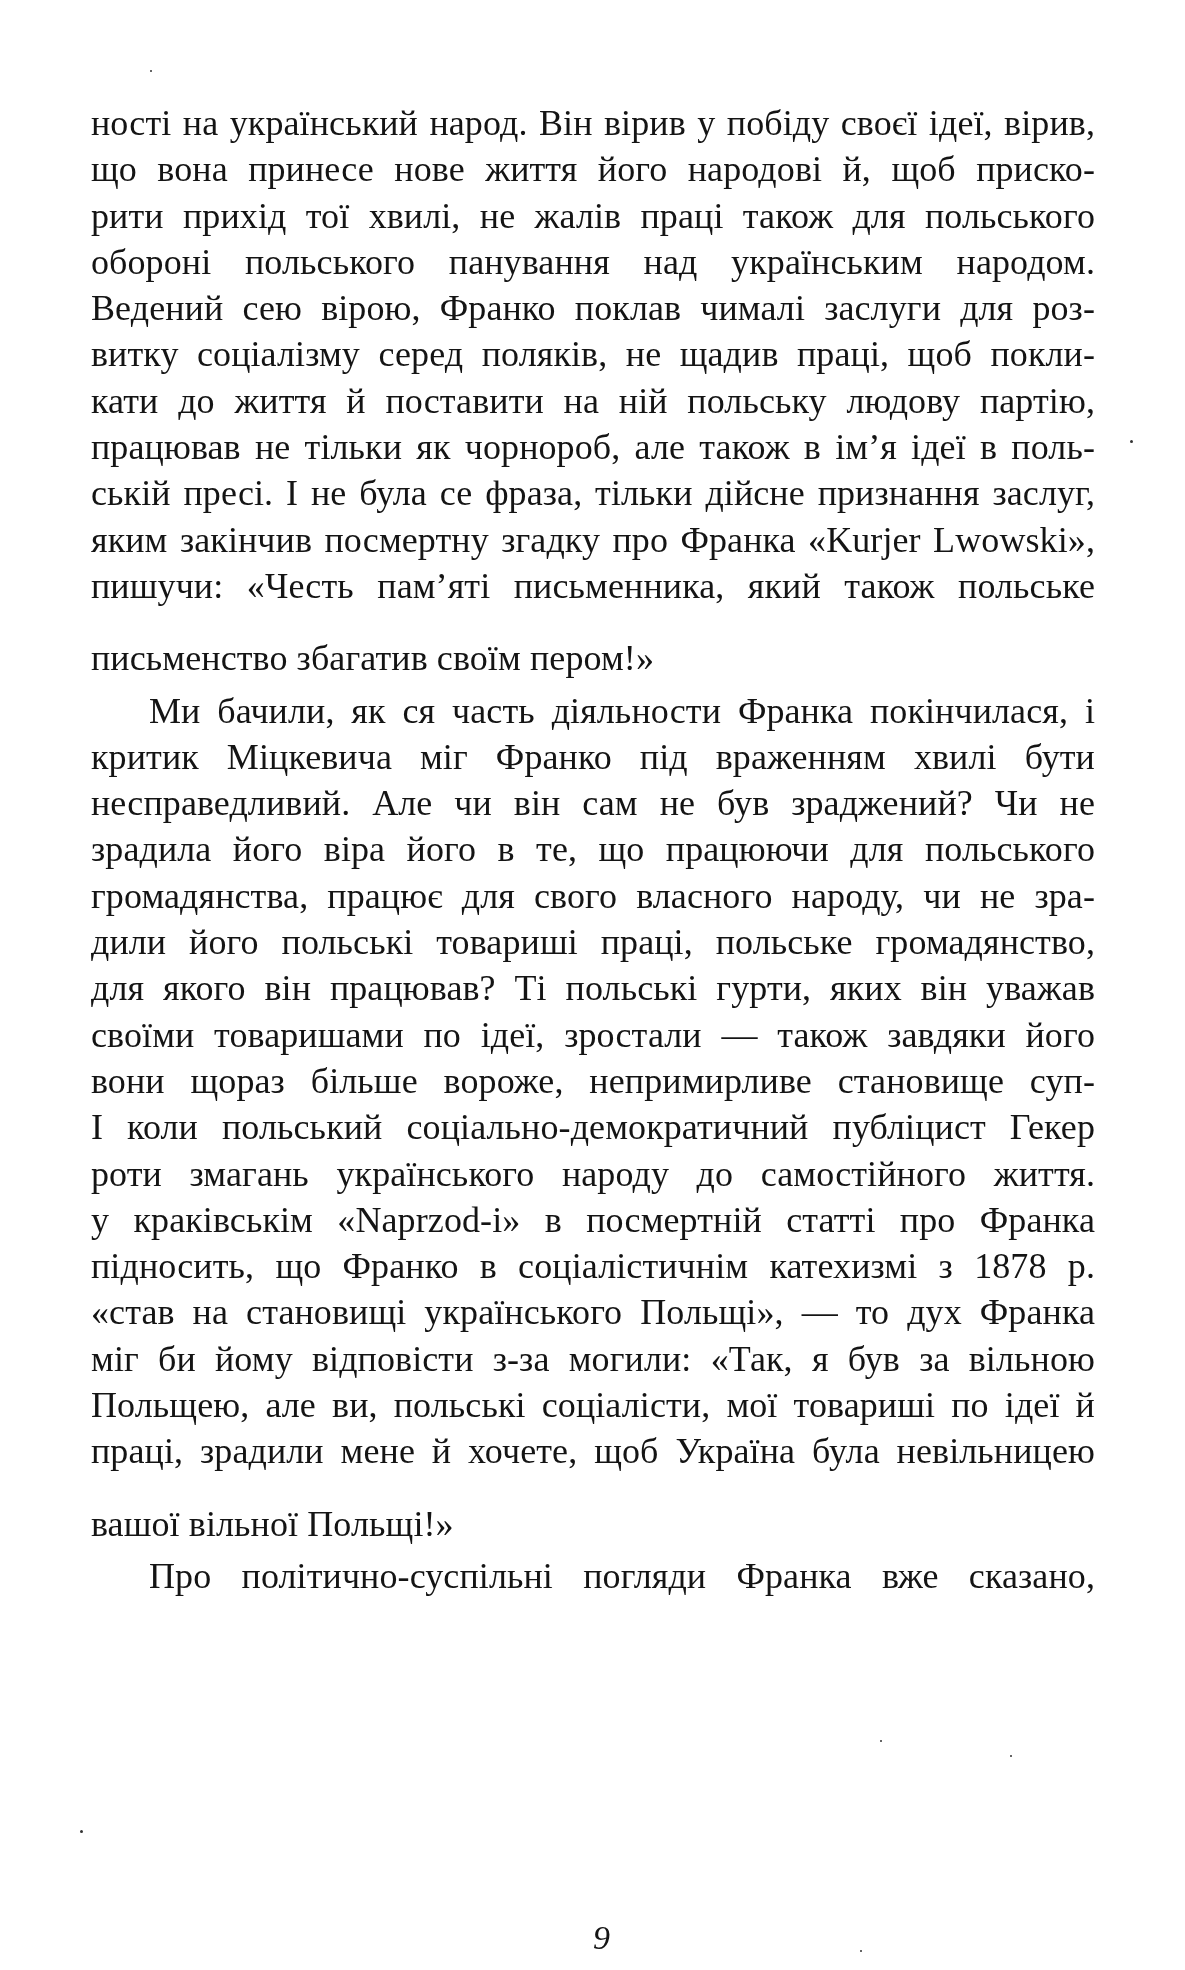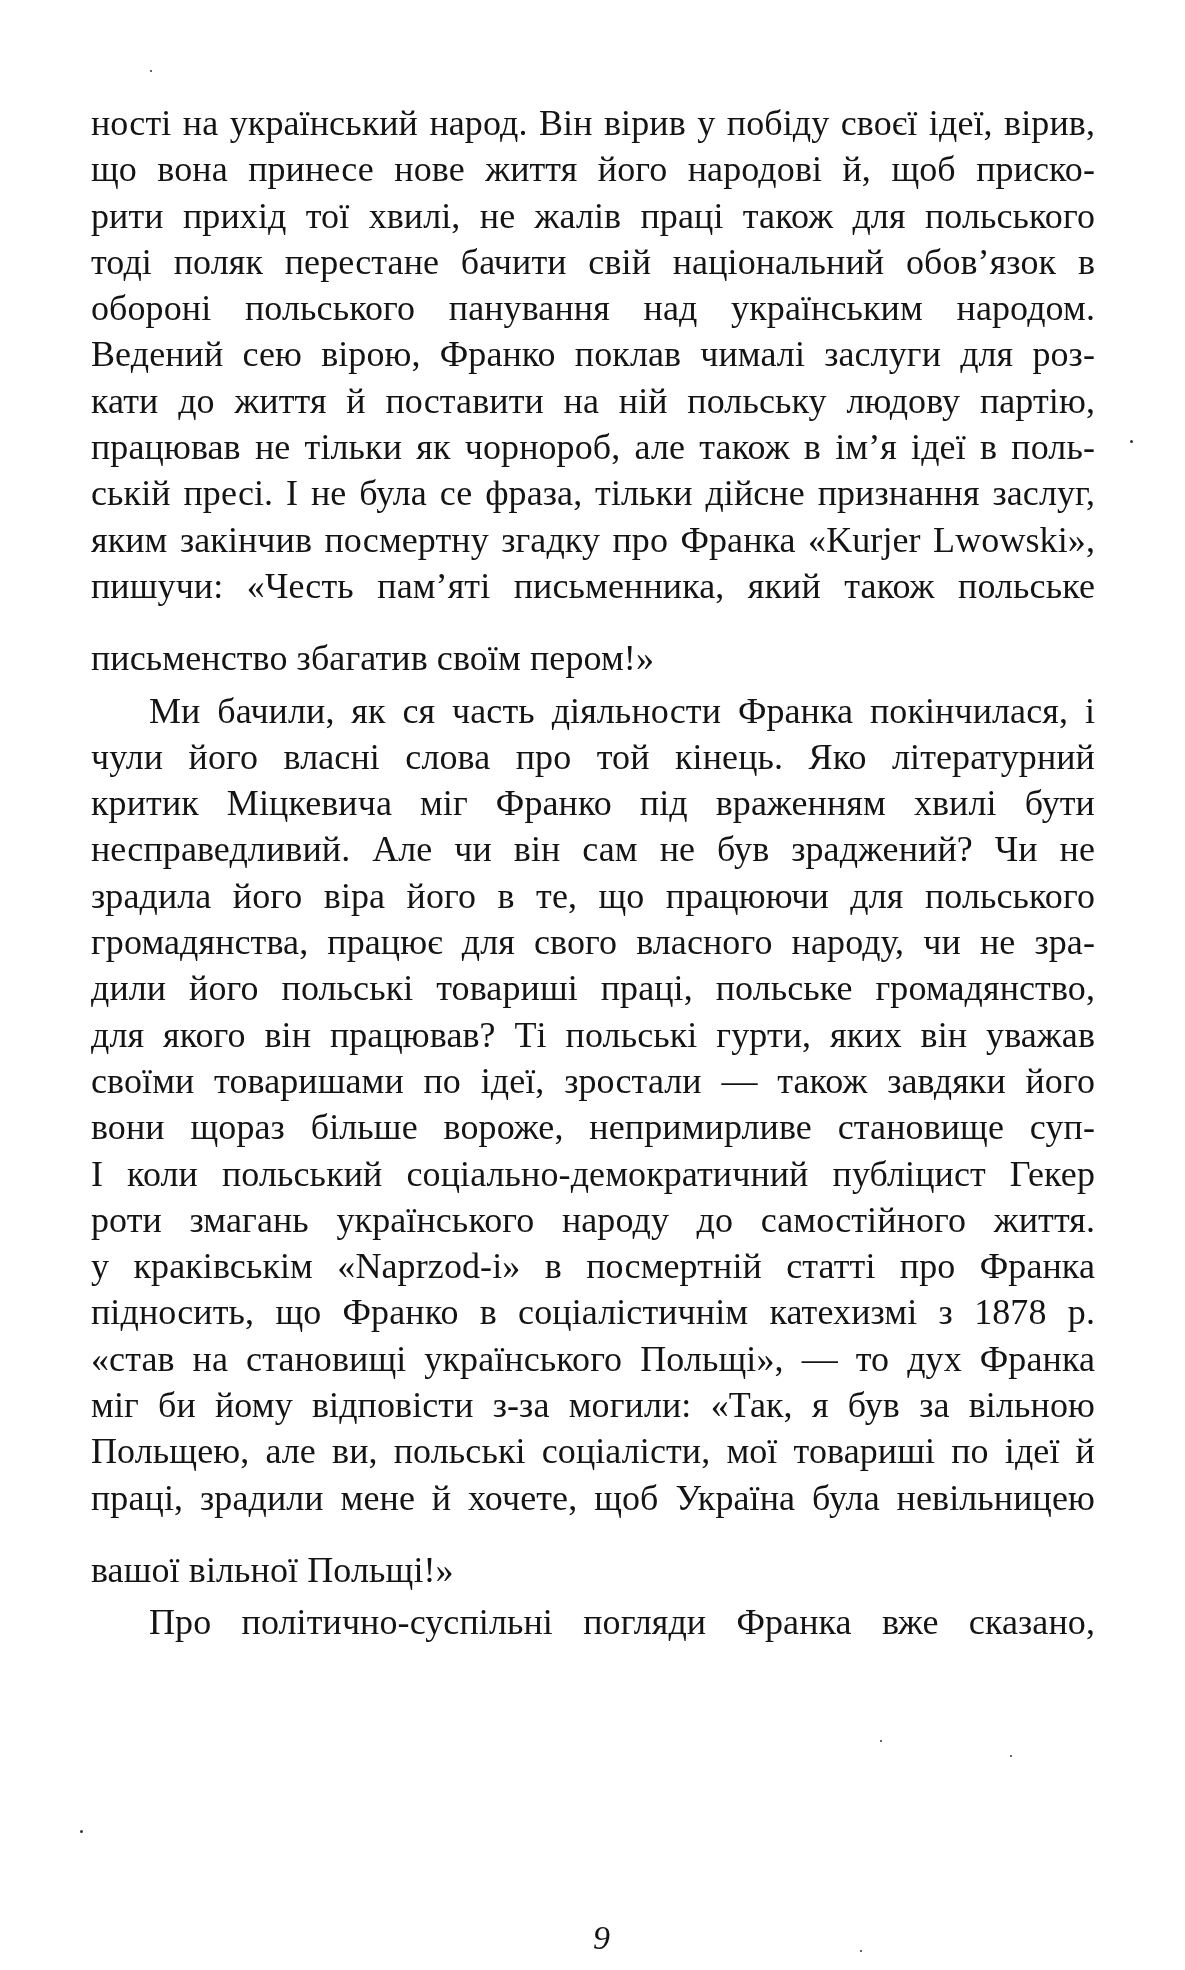--- a/index.html
+++ b/index.html
@@ -67,34 +67,33 @@
 </head>
 <body>
 
 <div class="page">
   <div class="text-block">
 
     <div class="paragraph">
       <span class="line">ності на український народ. Він вірив у побіду своєї ідеї, вірив,</span>
       <span class="line">що вона принесе нове життя його народові й, щоб приско-</span>
       <span class="line">рити прихід тої хвилі, не жалів праці також для польського</span>
-      <span class="line">тоді поляк перестане бачити свій національний обов’язок в</span>
       <span class="line">обороні польського панування над українським народом.</span>
       <span class="line">Ведений сею вірою, Франко поклав чималі заслуги для роз-</span>
+      <span class="line">витку соціалізму серед поляків, не щадив праці, щоб покли-</span>
       <span class="line">кати до життя й поставити на ній польську людову партію,</span>
       <span class="line">працював не тільки як чорнороб, але також в ім’я ідеї в поль-</span>
       <span class="line">ській пресі. І не була се фраза, тільки дійсне признання заслуг,</span>
       <span class="line">яким закінчив посмертну згадку про Франка «Kurjer Lwowski»,</span>
       <span class="line">пишучи: «Честь пам’яті письменника, який також польське</span>
       <span class="line last">письменство збагатив своїм пером!»</span>
     </div>
 
     <div class="paragraph">
       <span class="line indent">Ми бачили, як ся часть діяльности Франка покінчилася, і</span>
-      <span class="line">чули його власні слова про той кінець. Яко літературний</span>
       <span class="line">критик Міцкевича міг Франко під враженням хвилі бути</span>
       <span class="line">несправедливий. Але чи він сам не був зраджений? Чи не</span>
       <span class="line">зрадила його віра його в те, що працюючи для польського</span>
       <span class="line">громадянства, працює для свого власного народу, чи не зра-</span>
       <span class="line">дили його польські товариші праці, польське громадянство,</span>
       <span class="line">для якого він працював? Ті польські гурти, яких він уважав</span>
       <span class="line">своїми товаришами по ідеї, зростали — також завдяки його</span>
       <span class="line">вони щораз більше вороже, непримирливе становище суп-</span>
       <span class="line">І коли польський соціально-демократичний публіцист Гекер</span>
       <span class="line">роти змагань українського народу до самостійного життя.</span>

